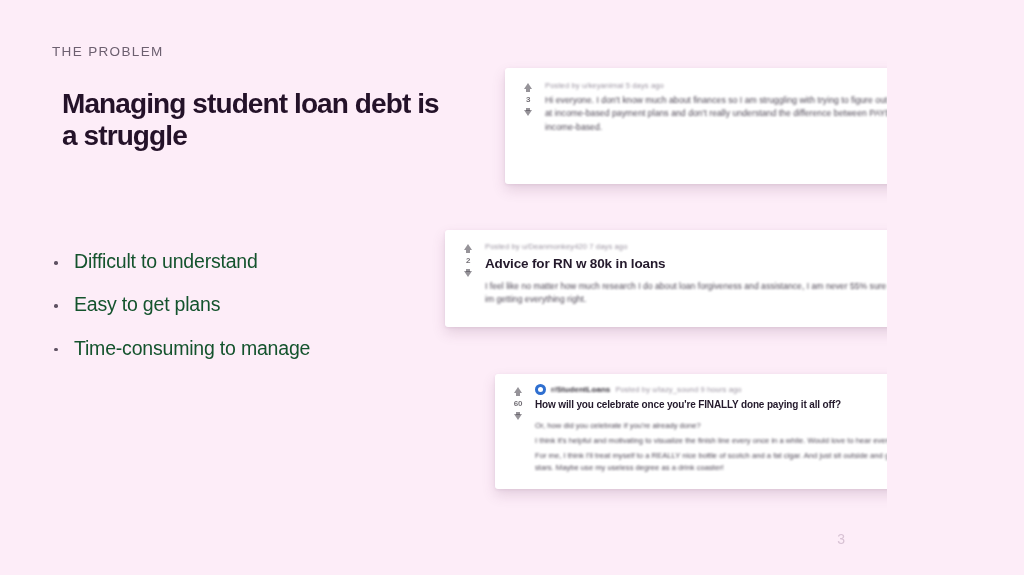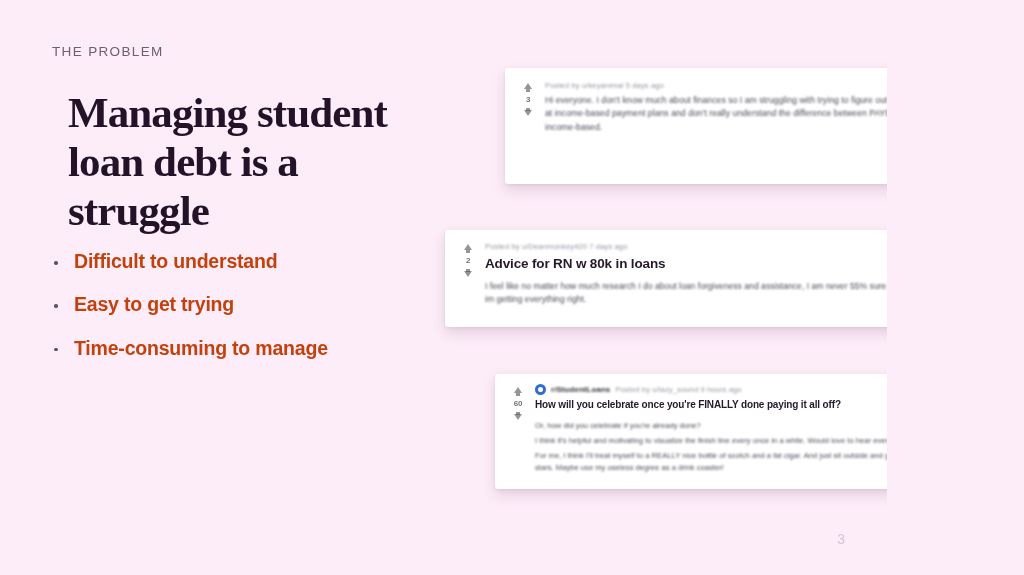--- a/index.html
+++ b/index.html
@@ -35,28 +35,27 @@
     font-size: 13.5px;
     letter-spacing: 1.35px;
     color: #6d6070;
     font-weight: 400;
     text-transform: uppercase;
     margin: 0 0 28px 0;
     line-height: 1.2;
   }
 
   #headline {
-    font-size: 43px;
+    font-size: 28px;
     line-height: 1.14;
     font-weight: 700;
     color: #241229;
     letter-spacing: -0.9px;
-    margin: 16px;
+    margin: 10px;
     max-width: 390px;
-    font-family: Liberation Serif, serif;
   }
 
   #subhead {
     margin: 0;
     font-size: 20.5px;
     font-weight: 700;
     color: #241229;
     letter-spacing: -0.2px;
     line-height: 1.2;
   }
@@ -71,22 +70,22 @@
   #bullet-list {
     list-style: none;
     margin: 22px 0 0 0;
     padding: 0;
   }
 
   #bullet-list li {
     position: relative;
     padding-left: 22px;
     font-size: 19.5px;
-    font-weight: 700;
-    color: #c2410c;
+    font-weight: 400;
+    color: #14532d;
     letter-spacing: -0.2px;
     line-height: 1.2;
     margin-bottom: 20px;
   }
 
   #bullet-list li:last-child { margin-bottom: 0; }
 
   .bullet-dot {
     position: absolute;
     left: 2px;
@@ -282,21 +281,21 @@
   </div>
 
   <div id="bullet-block">
     <ul id="bullet-list">
       <li>
         <span class="bullet-dot"></span>
         <span>Difficult to understand</span>
       </li>
       <li>
         <span class="bullet-dot"></span>
-        <span>Easy to get trying</span>
+        <span>Easy to get plans</span>
       </li>
       <li>
         <span class="bullet-dot"></span>
         <span>Time-consuming to manage</span>
       </li>
     </ul>
   </div>
 
   <div class="post-card" id="post-card-1">
     <div class="vote-column">

